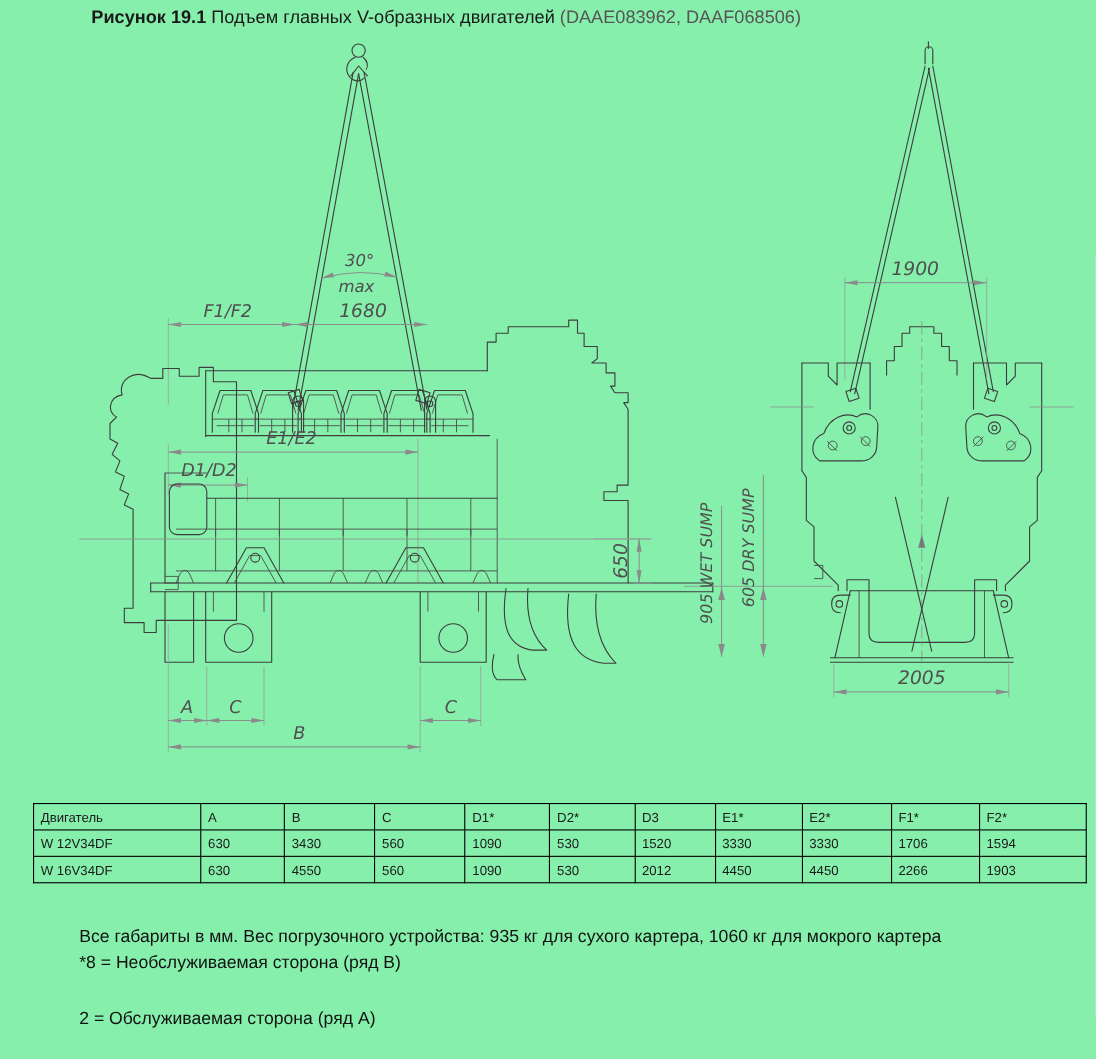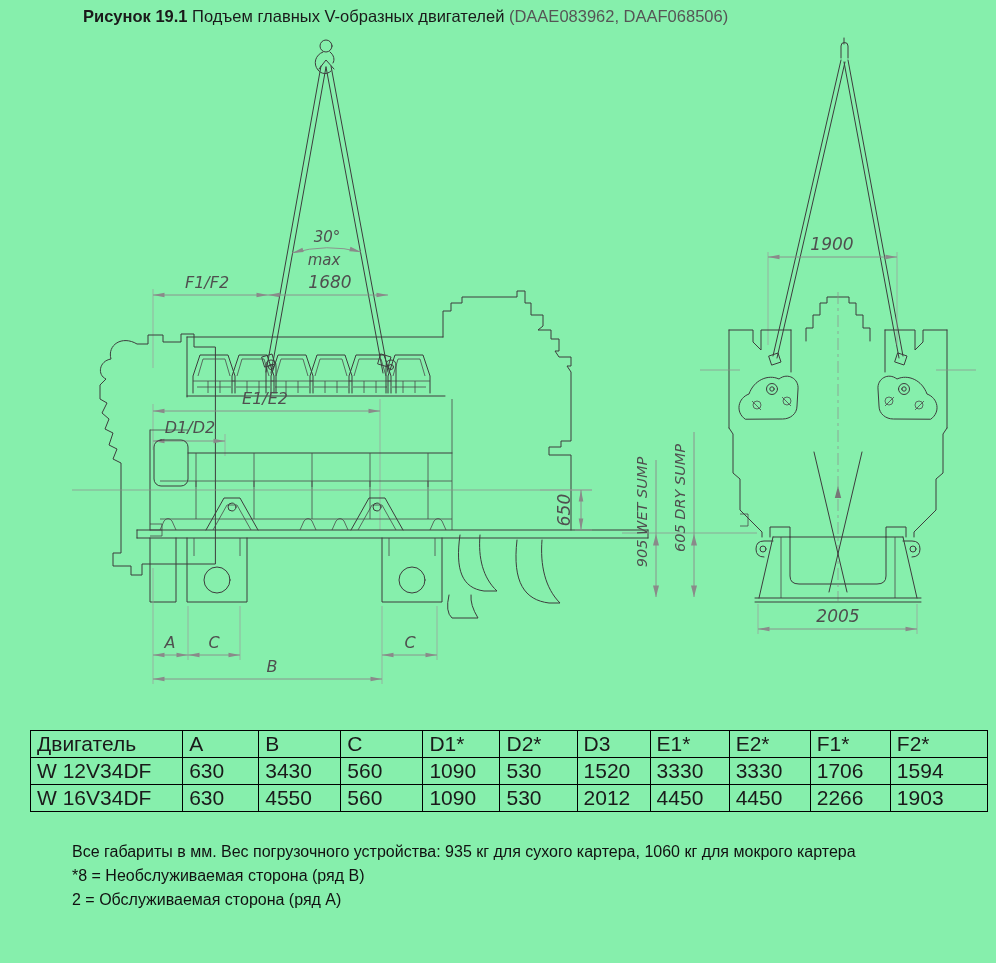--- a/index.html
+++ b/index.html
@@ -16,26 +16,26 @@
   .obj2 { stroke:#4a4a4a; stroke-width:0.8; fill:none; }
   .dim { stroke:#8a8a8a; stroke-width:0.9; fill:none; }
   .ext { stroke:#9b9b9b; stroke-width:0.7; fill:none; }
   .cl  { stroke:#8d8d8d; stroke-width:0.7; fill:none; }
   .dimtxt { fill:#4f4f4f; font-family:"DejaVu Sans", sans-serif; font-style:italic; }
   .t17 { font-size:17px; } .t16 { font-size:16px; } .t15 { font-size:15px; } .t14 { font-size:14.5px; }
 
   table.dims { position:absolute; left:30px; top:730px; width:958px; border-collapse:collapse; table-layout:fixed; }
   table.dims th, table.dims td {
     border:1.2px solid #000; font-weight:normal; text-align:left;
-    font-size:21px; padding:1px 6px; height:24px; overflow:hidden; white-space:nowrap;
+    font-size:12px; padding:1px 6px; height:24px; overflow:hidden; white-space:nowrap;
   }
 
   .notes { position:absolute; left:72px; top:841px; width:895px; font-size:16px; line-height:1.32; color:#111; }
   .notes p.n1 { margin-top:3px; }
-  .notes p.n2 { margin-top:3px; }
+  .notes p.n2 { margin-top:30px; }
 </style>
 </head>
 <body>
 
 <div class="page">
 
   <div class="fig-title">
     <span class="b">Рисунок 19.1</span>
     <span> </span>
     <span>Подъем главных V-образных двигателей</span>

